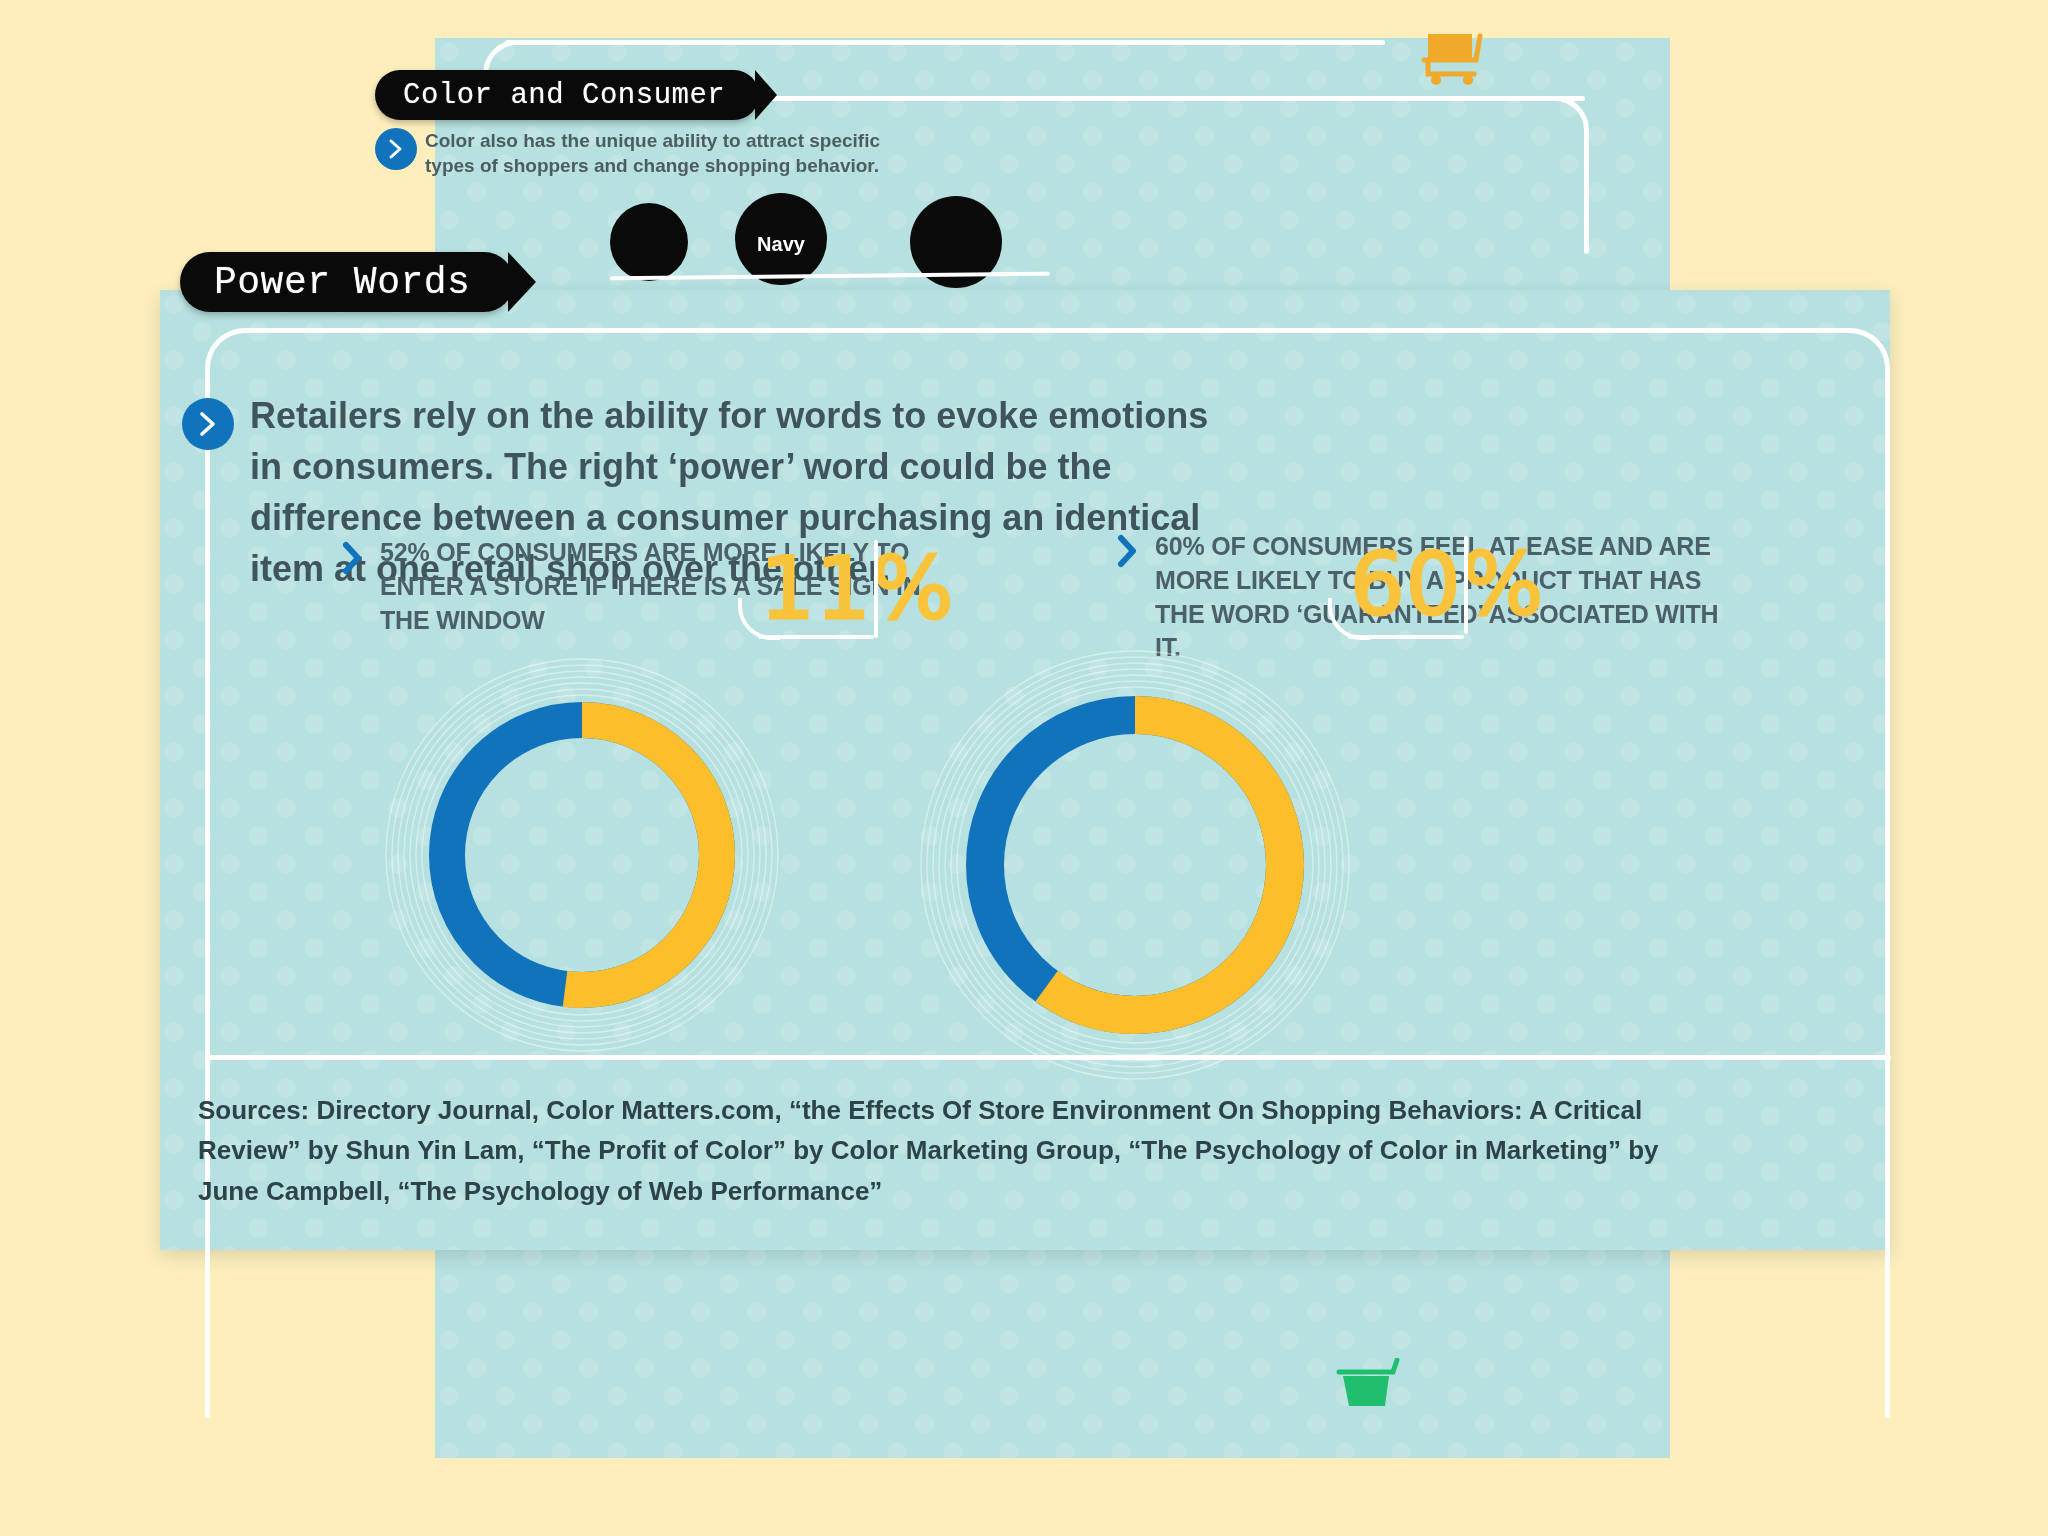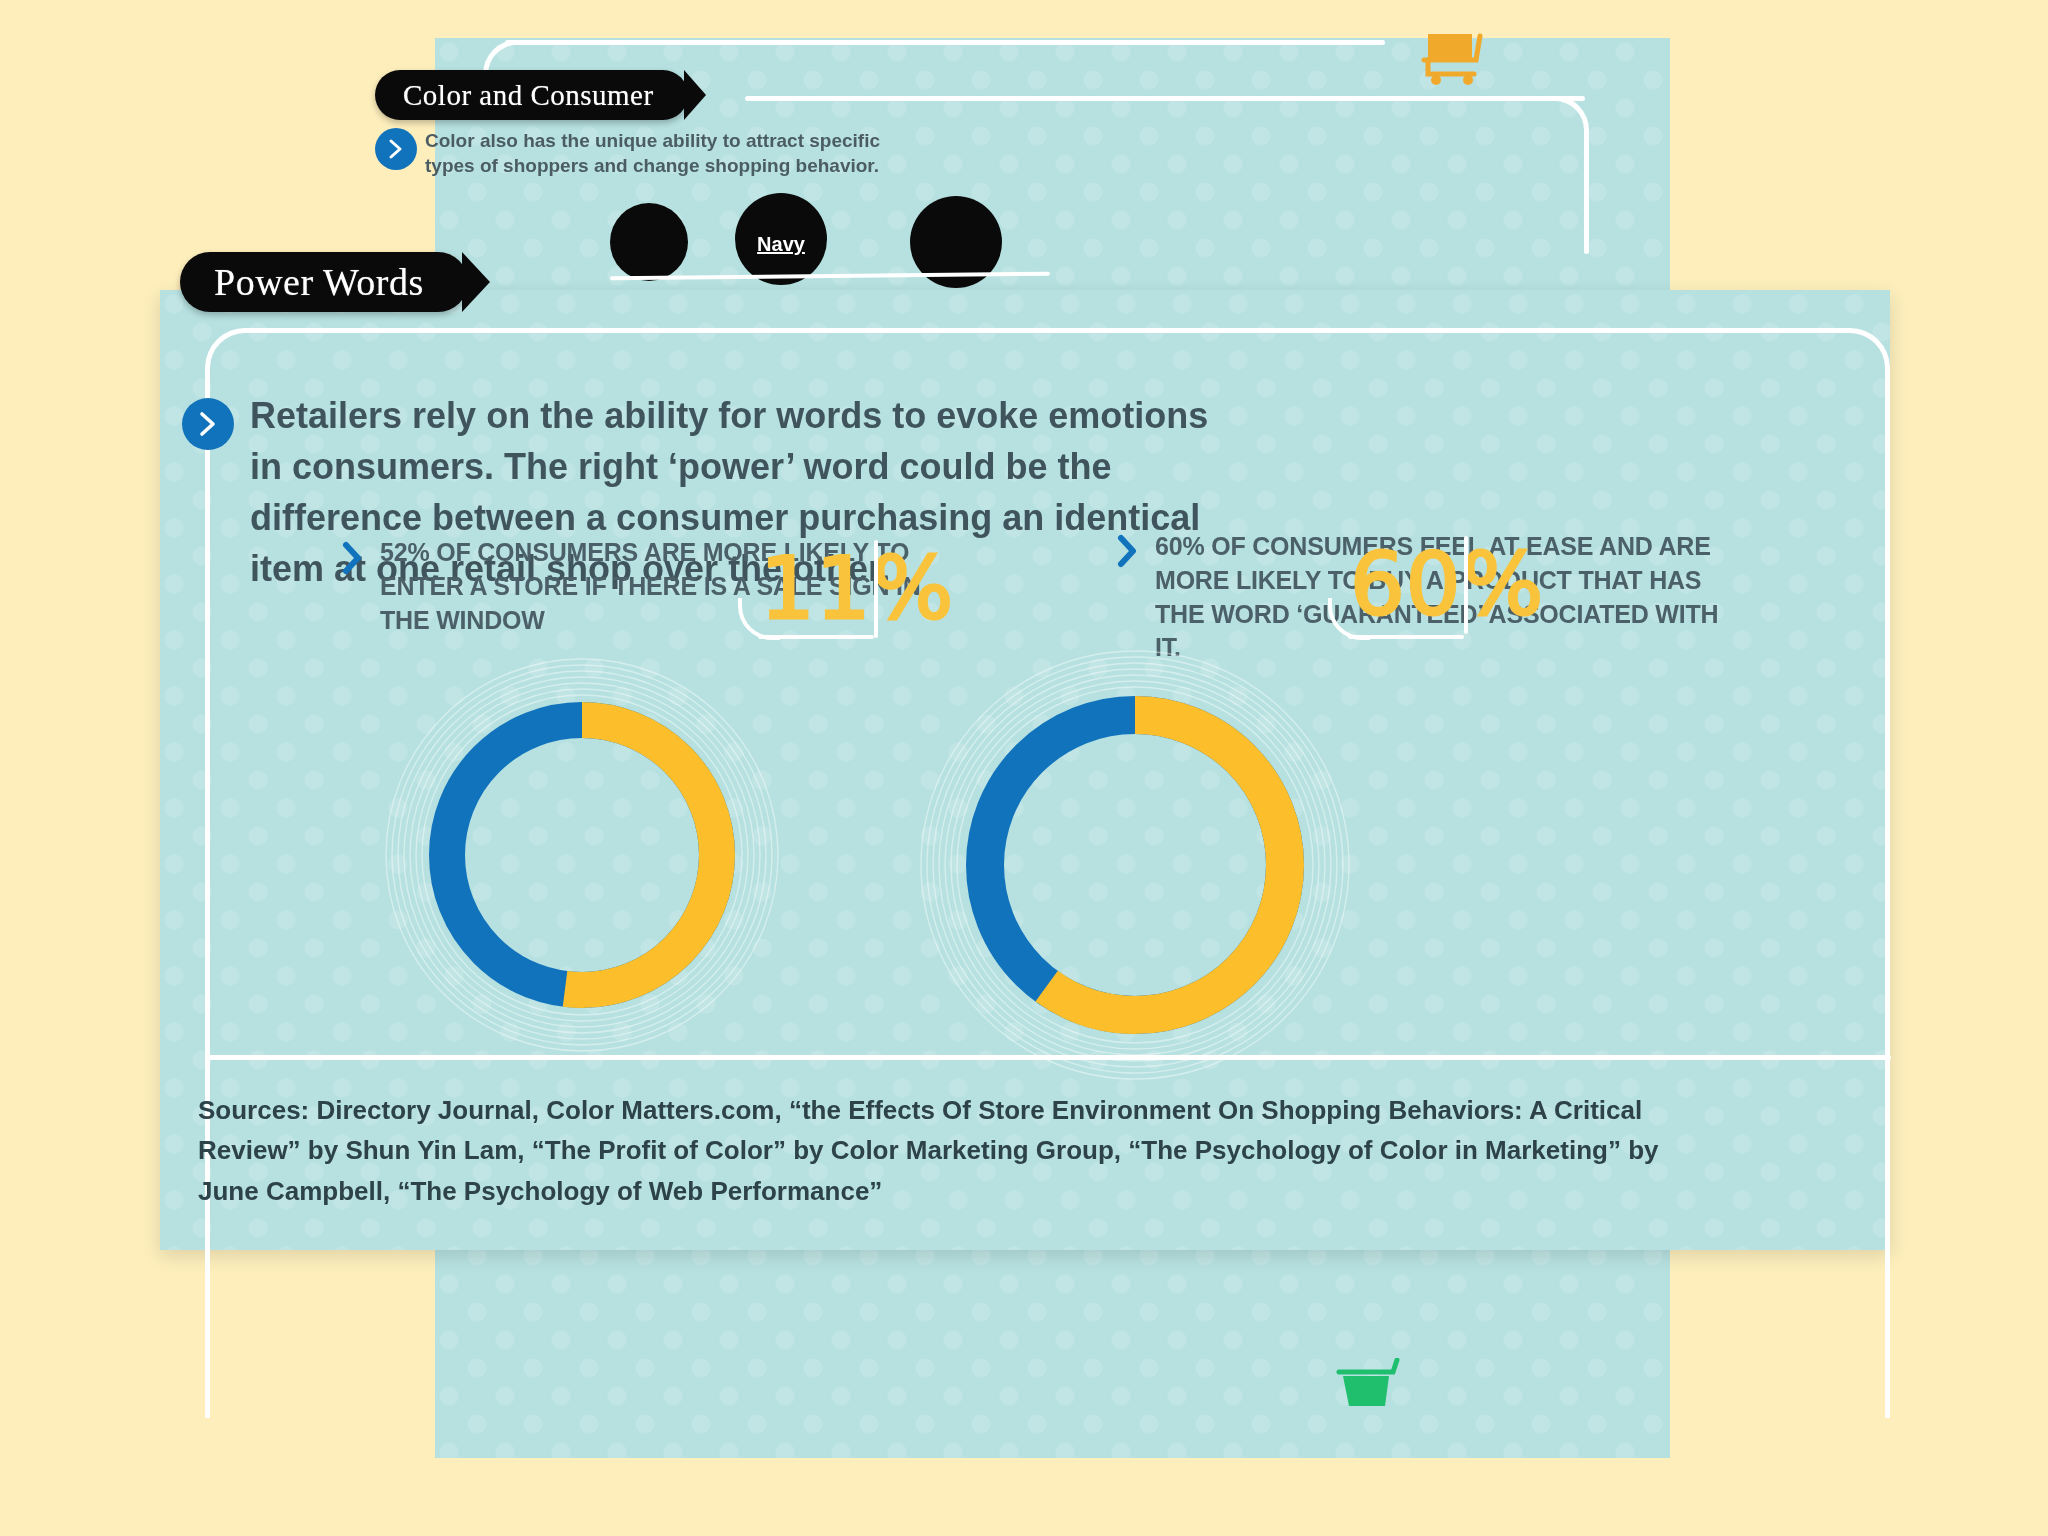--- a/index.html
+++ b/index.html
@@ -65,21 +65,21 @@
     position: absolute;
     right: -20px;
     top: 50%;
     transform: translateY(-50%);
     width: 0; height: 0;
     border-top: 25px solid transparent;
     border-bottom: 25px solid transparent;
     border-left: 24px solid #0a0a0a;
   }
   .pill-text {
-    font-family: Liberation Serif, serif;
+    font-family: Liberation Mono, monospace;
     font-weight: 400;
     white-space: nowrap;
     text-shadow: 0 0 1px rgba(255,255,255,0.6);
   }
 
   .pill-small { height: 50px; border-radius: 25px; }
   .pill-small .pill-text { font-size: 29px; }
   .pill-small::after {
     border-top-width: 25px; border-bottom-width: 25px;
     border-left-width: 22px; right: -18px;
@@ -232,21 +232,21 @@
       <svg width="20" height="22" viewBox="0 0 20 22" aria-hidden="true">
         <path d="M5 3 L14 11 L5 19" fill="none" stroke="#ffffff" stroke-width="3" stroke-linecap="round" stroke-linejoin="round"></path>
       </svg>
     </div>
 
     <div class="para para-bg" style="left:-10px; top:90px; width:480px;">Color also has the unique ability to attract specific types of shoppers and change shopping behavior.</div>
 
     <div class="swatch-circle" style="left:175px; top:165px; width:78px; height:78px;">
         <span></span>
       </div>
-    <div class="swatch-circle" style="left:300px; top:155px; width:92px; height:92px;text-decoration:underline;">
+    <div class="swatch-circle" style="left:300px; top:155px; width:92px; height:92px;">
         <span>Navy</span>
       </div>
     <div class="swatch-circle" style="left:475px; top:158px; width:92px; height:92px;">
         <span></span>
       </div>
 
     <div class="rail rail-h" style="left:175px; top:236px; width:440px; height:4px; transform:rotate(-0.6deg);"></div>
 
     <div class="cart" style="left:985px; top:-8px;">
       <svg width="66" height="60" viewBox="0 0 66 60" aria-hidden="true">

